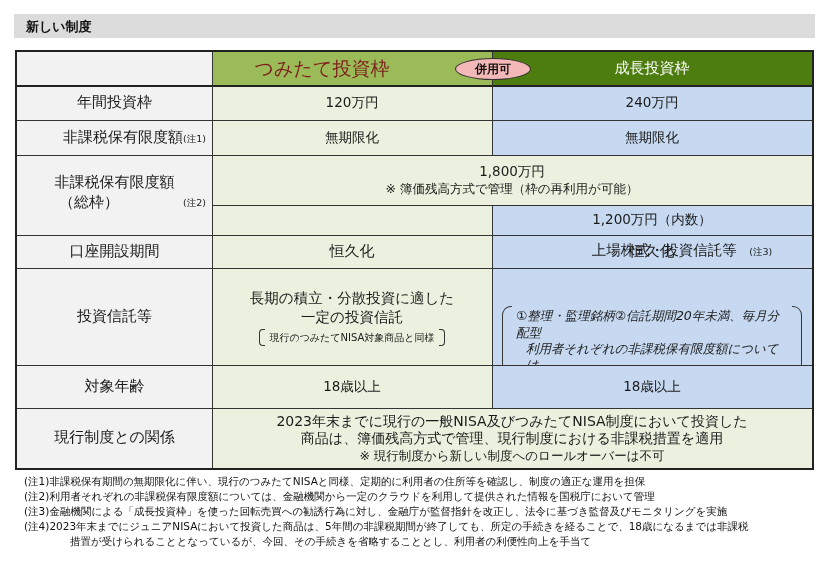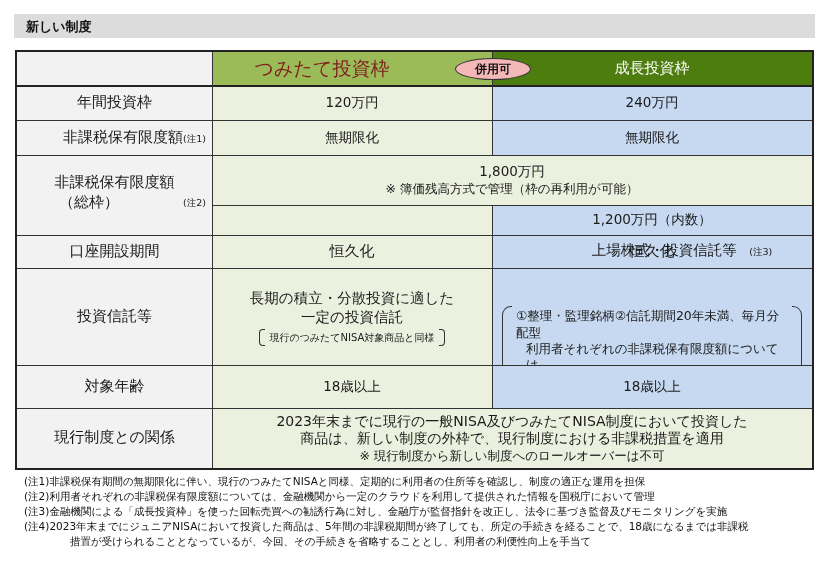--- a/index.html
+++ b/index.html
@@ -91,20 +91,21 @@
     border: 1px solid #333;
   }
   .paren-box::before { left: 0; border-right: none; border-radius: 4px 0 0 4px; }
   .paren-box::after { right: 0; border-left: none; border-radius: 0 4px 4px 0; }
   .paren-big {
     position: relative;
     padding: 2px 14px;
     font-size: 12.5px;
     text-align: left;
     line-height: 1.3;
+    font-style: italic;
   }
   .paren-big::before, .paren-big::after {
     content: "";
     position: absolute;
     top: 0; bottom: 0;
     width: 9px;
     border: 1px solid #333;
   }
   .paren-big::before { left: 0; border-right: none; border-radius: 9px 0 0 9px; }
   .paren-big::after { right: 0; border-left: none; border-radius: 0 9px 9px 0; }
@@ -212,21 +213,21 @@
   </div>
   <div class="cell blu" style="left:475px;top:313px;width:320px;height:43px;">
     <span>18歳以上</span>
   </div>
 
   <div class="cell lbl" style="left:0;top:356px;width:195px;height:60px;font-size:15px;">
     <span>現行制度との関係</span>
   </div>
   <div class="cell grn" style="left:195px;top:356px;width:600px;height:60px;font-size:14px;line-height:1.25;">
     <span>2023年末までに現行の一般NISA及びつみたてNISA制度において投資した</span>
-    <span>商品は、新しい制度の外枠で、現行制度における非課税措置を適用</span>
+    <span>商品は、簿価残高方式で管理、現行制度における非課税措置を適用</span>
     <span style="font-size:12.5px;">※ 現行制度から新しい制度へのロールオーバーは不可</span>
   </div>
 
   <div class="hline" style="left:0;top:33px;width:795px;border-top-width:2px;border-color:#222;"></div>
   <div class="hline" style="left:0;top:68px;width:795px;"></div>
   <div class="hline" style="left:0;top:103px;width:795px;"></div>
   <div class="hline" style="left:195px;top:153px;width:600px;"></div>
   <div class="hline" style="left:0;top:183px;width:795px;"></div>
   <div class="hline" style="left:0;top:216px;width:795px;"></div>
   <div class="hline" style="left:0;top:313px;width:795px;"></div>

